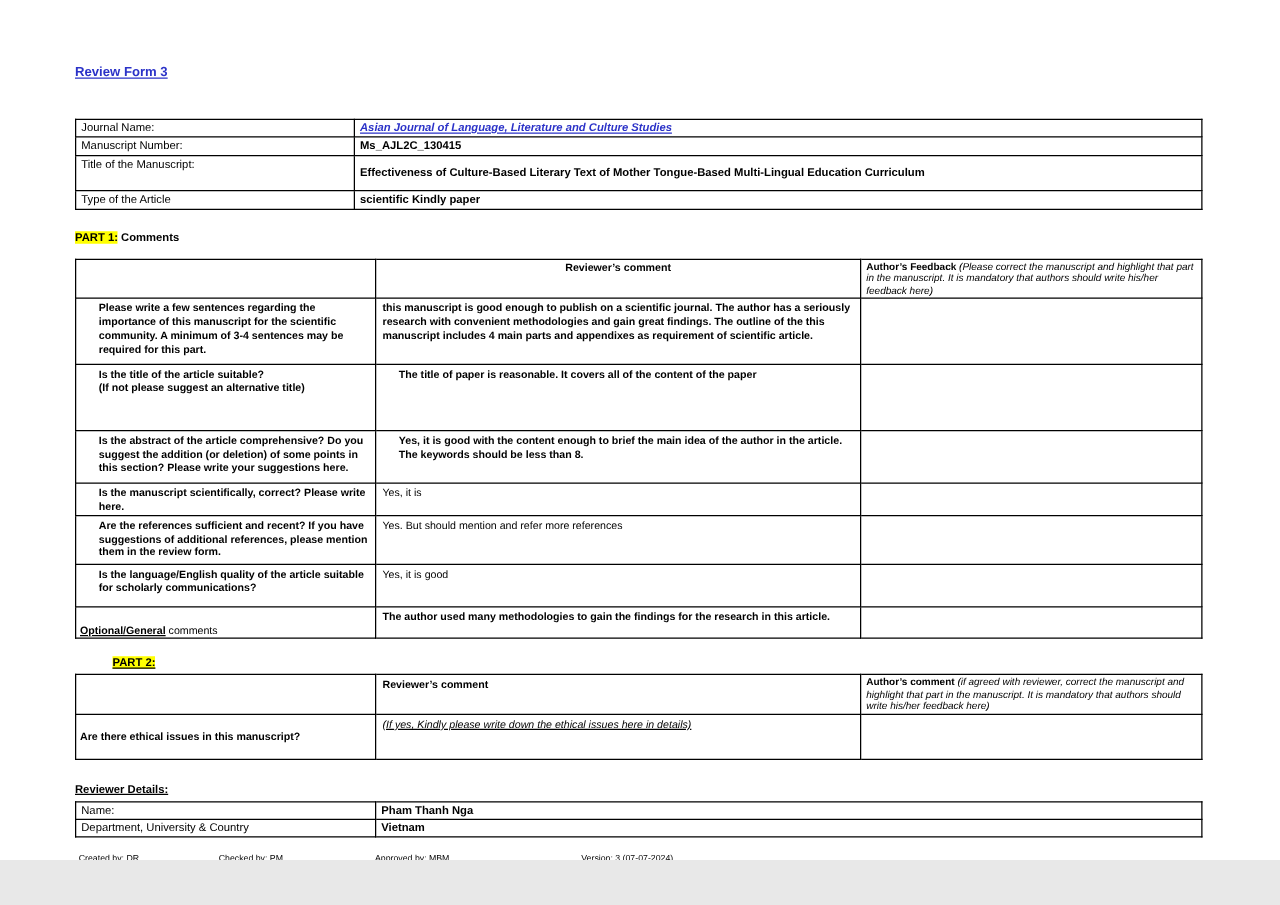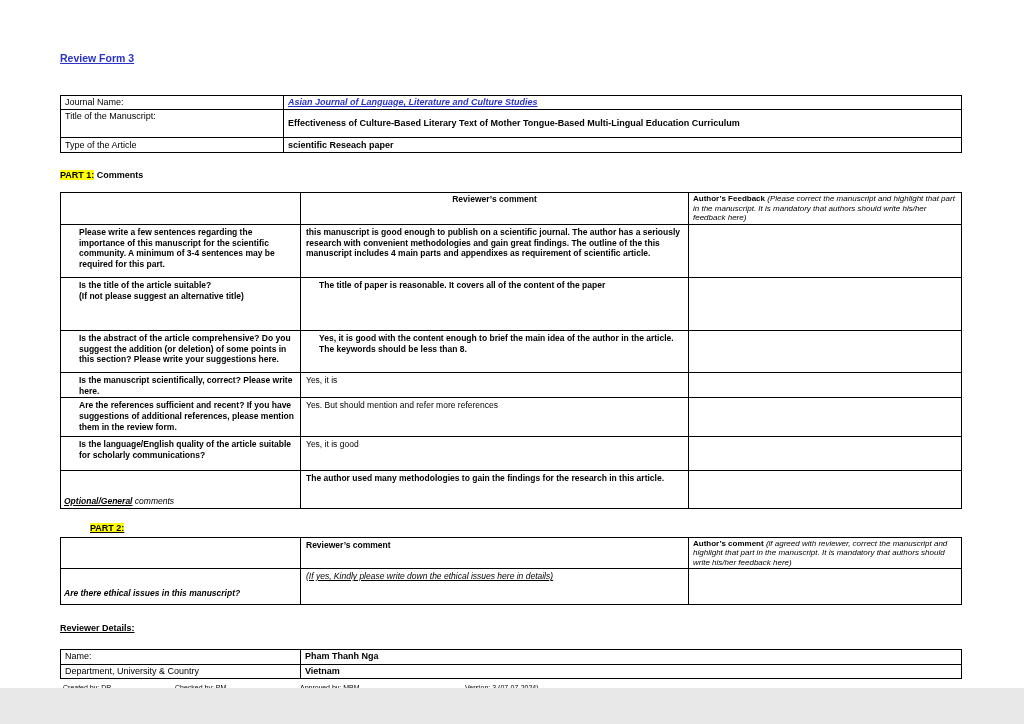--- a/index.html
+++ b/index.html
@@ -21,52 +21,56 @@
   .b { font-weight:bold; }
   .i { font-style:italic; }
   .u { text-decoration:underline; }
   .hl { background:#FFFF00; }
   .link { color:#2B32C8; font-weight:bold; text-decoration:underline; cursor:pointer;font-style:italic; }
   .section-head { font-size:9px; font-weight:bold; margin:17px 0 12px 0; }
   .section-head2 { font-size:9px; font-weight:bold; margin:14px 0 4px 30px; }
   .review-table td { font-size:8.5px; }
   .review-table .auth-head { font-size:8px; line-height:1.18; }
   .q { font-weight:bold; padding-left:18px; padding-top:2px; white-space:pre-line; }
-  .q0 { padding-left:3px; padding-top:14px; white-space:pre-line;font-style:italic; }
+  .q0 { padding-left:3px; padding-top:2px; white-space:pre-line; }
   .c { padding-left:5px; padding-top:2px; }
   .ind { padding-left:18px; }
   .rev-head-center { text-align:center; font-weight:bold; }
-  .details-head { font-size:9px; font-weight:bold; text-decoration:underline; margin:18px 0 16px 0; }
+  .details-head { font-size:9px; font-weight:bold; text-decoration:underline; margin:18px 0 5px 0; }
   .details-table td { font-size:9px; }
   .footer-item { position:absolute; top:684px; font-size:7px; color:#000; }
 </style>
 </head>
 <body>
 
 <div class="page">
 
   <div class="doc-title">Review Form 3</div>
 
   <table class="info-table">
     <colgroup>
         <col style="width:223px">
         <col>
       </colgroup>
     <tbody>
         <tr style="height:13px">
       <td>Journal Name:</td>
       <td><span class="link">Asian Journal of Language, Literature and Culture Studies</span></td>
     </tr>
+    <tr style="height:13px">
+      <td>Manuscript Number:</td>
+      <td class="b">Ms_AJL2C_130415</td>
+    </tr>
     <tr style="height:28px">
       <td>Title of the Manuscript:</td>
       <td class="b vmid">Effectiveness of Culture-Based Literary Text of Mother Tongue-Based Multi-Lingual Education Curriculum</td>
     </tr>
     <tr style="height:15px">
       <td class="vmid">Type of the Article</td>
-      <td class="b vmid">scientific Reseach paper</td>
+      <td class="b vmid">scientific Kindly paper</td>
     </tr>
   </tbody>
     </table>
 
   <div class="section-head">
     <span class="hl">PART  1:</span><span> Comments</span>
   </div>
 
   <table class="review-table">
     <colgroup>

